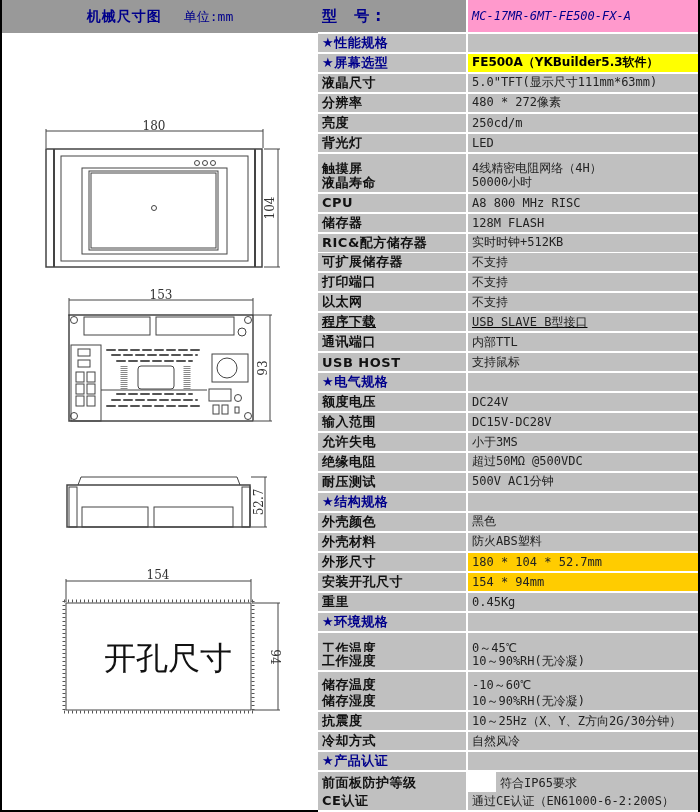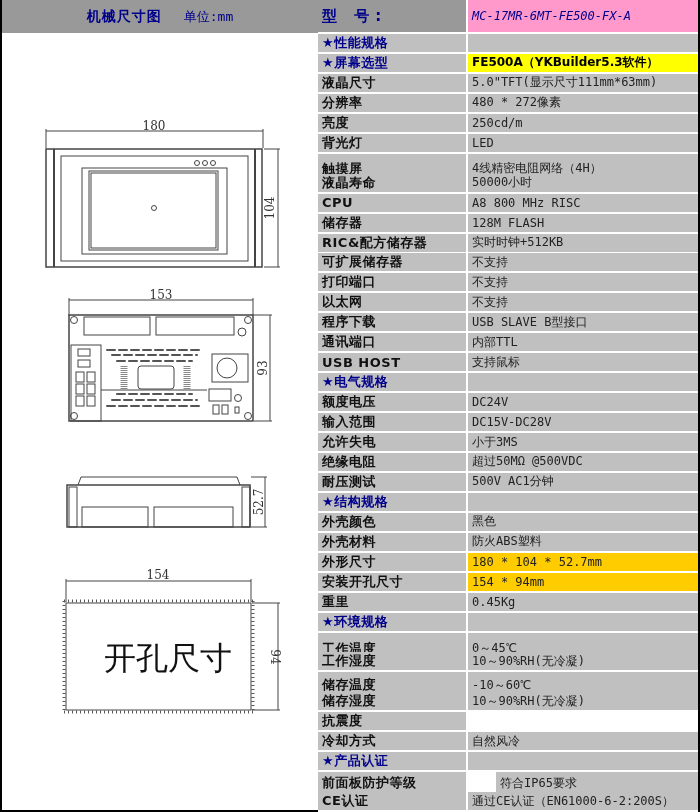--- a/index.html
+++ b/index.html
@@ -205,21 +205,21 @@
         <div class="cell-r">不支持</div>
       </div>
       <div class="row" style="top: 273.4px; height: 20px;">
         <div class="cell-l">打印端口</div>
         <div class="cell-r">不支持</div>
       </div>
       <div class="row" style="top: 293.35px; height: 20px;">
         <div class="cell-l">以太网</div>
         <div class="cell-r">不支持</div>
       </div>
-      <div class="row" style="top: 313.3px; height: 20px;">
+      <div class="row" style="top: 313.3px; height: 20px; text-decoration: underline;">
         <div class="cell-l">程序下载</div>
         <div class="cell-r">USB SLAVE B型接口</div>
       </div>
       <div class="row" style="top: 333.25px; height: 20px;">
         <div class="cell-l">通讯端口</div>
         <div class="cell-r">内部TTL</div>
       </div>
       <div class="row" style="top: 353.2px; height: 20px;">
         <div class="cell-l">USB HOST</div>
         <div class="cell-r">支持鼠标</div>
@@ -287,20 +287,21 @@
       <div class="row" style="top: 672.4px; height: 28px;">
         <div class="cell-l">储存温度</div>
         <div class="cell-r">-10～60℃</div>
       </div>
       <div class="row" style="top: 692.35px; height: 20px;">
         <div class="cell-l">储存湿度</div>
         <div class="cell-r">10～90%RH(无冷凝)</div>
       </div>
       <div class="row" style="top: 712.3px; height: 20px;">
         <div class="cell-l">抗震度</div>
+        <div class="cell-r">10～25Hz（X、Y、Z方向2G/30分钟）</div>
       </div>
       <div class="row" style="top: 732.25px; height: 20px;">
         <div class="cell-l">冷却方式</div>
         <div class="cell-r">自然风冷</div>
       </div>
       <div class="row section" style="top: 752.2px; height: 20px;">
         <div class="cell-l">★产品认证</div>
         <div class="cell-r"></div>
       </div>
       <div class="row" style="top: 772.15px; height: 24px; gap: 28px;">

